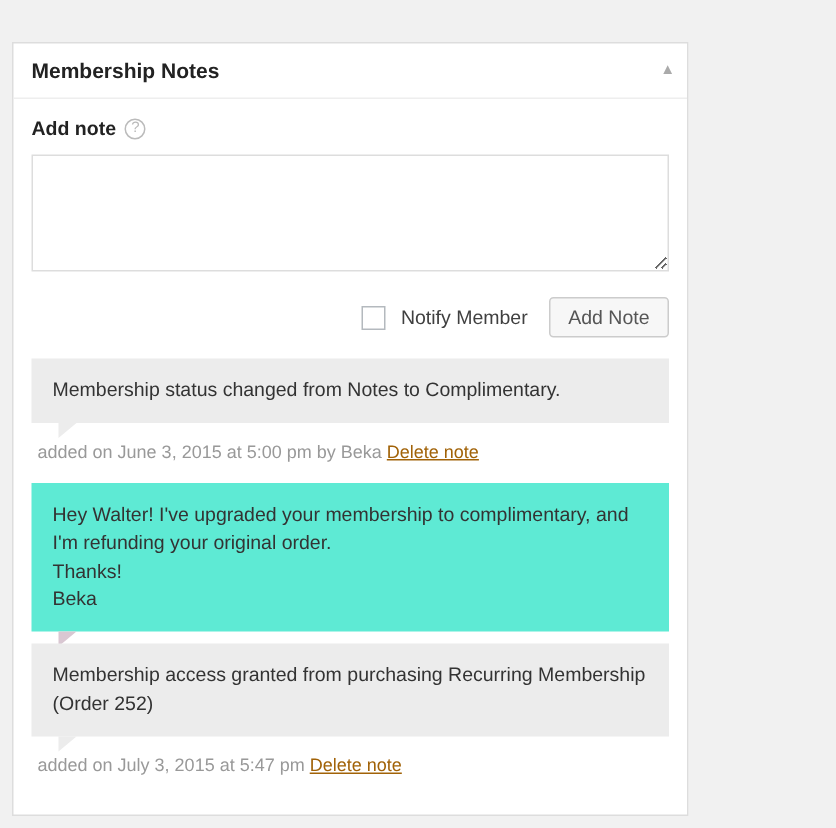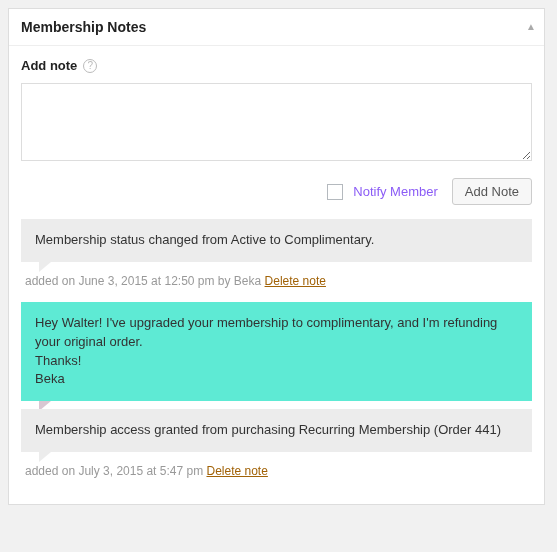--- a/index.html
+++ b/index.html
@@ -4,23 +4,24 @@
 <style>
   * { box-sizing: border-box; margin: 0; padding: 0; }
   body {
     font-family: -apple-system, "Helvetica Neue", Helvetica, Arial, sans-serif;
     background: #f1f1f1;
     padding: 8px;
     font-size: 13px;
     color: #444;
   }
   .postbox {
-    width: 537px;
+    width: 451px;
     background: #fff;
     border: 1px solid #ddd;
+    margin-top: 20px;
   }
   .postbox-header {
     position: relative;
     border-bottom: 1px solid #eee;
     padding: 10px 12px;
   }
   .postbox-header h2 {
     font-size: 14px;
     font-weight: 600;
     color: #222;
@@ -80,21 +81,21 @@
   .notify-check {
     width: 16px;
     height: 16px;
     border: 1px solid #b4b9be;
     background: #fff;
     display: inline-block;
     vertical-align: middle;
   }
   .notify-label {
     font-size: 13px;
-    color: #8b5cf6;
+    color: #404040;
     margin-right: 4px;
   }
   .button {
     border: 1px solid #ccc;
     background: #f7f7f7;
     color: #555;
     padding: 5px 12px;
     font-size: 13px;
     border-radius: 3px;
     cursor: pointer;
@@ -152,33 +153,33 @@
 
     <div class="actions-row">
       <span class="notify-check"></span>
       <span class="notify-label">Notify Member</span>
       <button class="button">Add Note</button>
     </div>
 
     <div class="notes-list">
 
       <div class="note-wrap">
-        <div class="note-content note-system">Membership status changed from Active to Complimentary.</div>
+        <div class="note-content note-system">Membership status changed from Notes to Complimentary.</div>
         <div class="note-meta">
-          <span>added on </span><span>June 3, 2015 at 12:50 pm</span><span> by </span><span>Beka</span>
+          <span>added on </span><span>June 3, 2015 at 5:00 pm</span><span> by </span><span>Beka</span>
           <a class="delete-note">Delete note</a>
         </div>
       </div>
 
       <div class="note-wrap">
         <div class="note-content note-customer">Hey Walter! I've upgraded your membership to complimentary, and I'm refunding your original order.<br>Thanks!<br>Beka</div>
       </div>
 
       <div class="note-wrap">
-        <div class="note-content note-system">Membership access granted from purchasing Recurring Membership (Order 441)</div>
+        <div class="note-content note-system">Membership access granted from purchasing Recurring Membership (Order 252)</div>
         <div class="note-meta">
           <span>added on </span><span>July 3, 2015 at 5:47 pm</span><span></span><span></span>
           <a class="delete-note">Delete note</a>
         </div>
       </div>
 
     </div>
 
   </div>
 </div>

